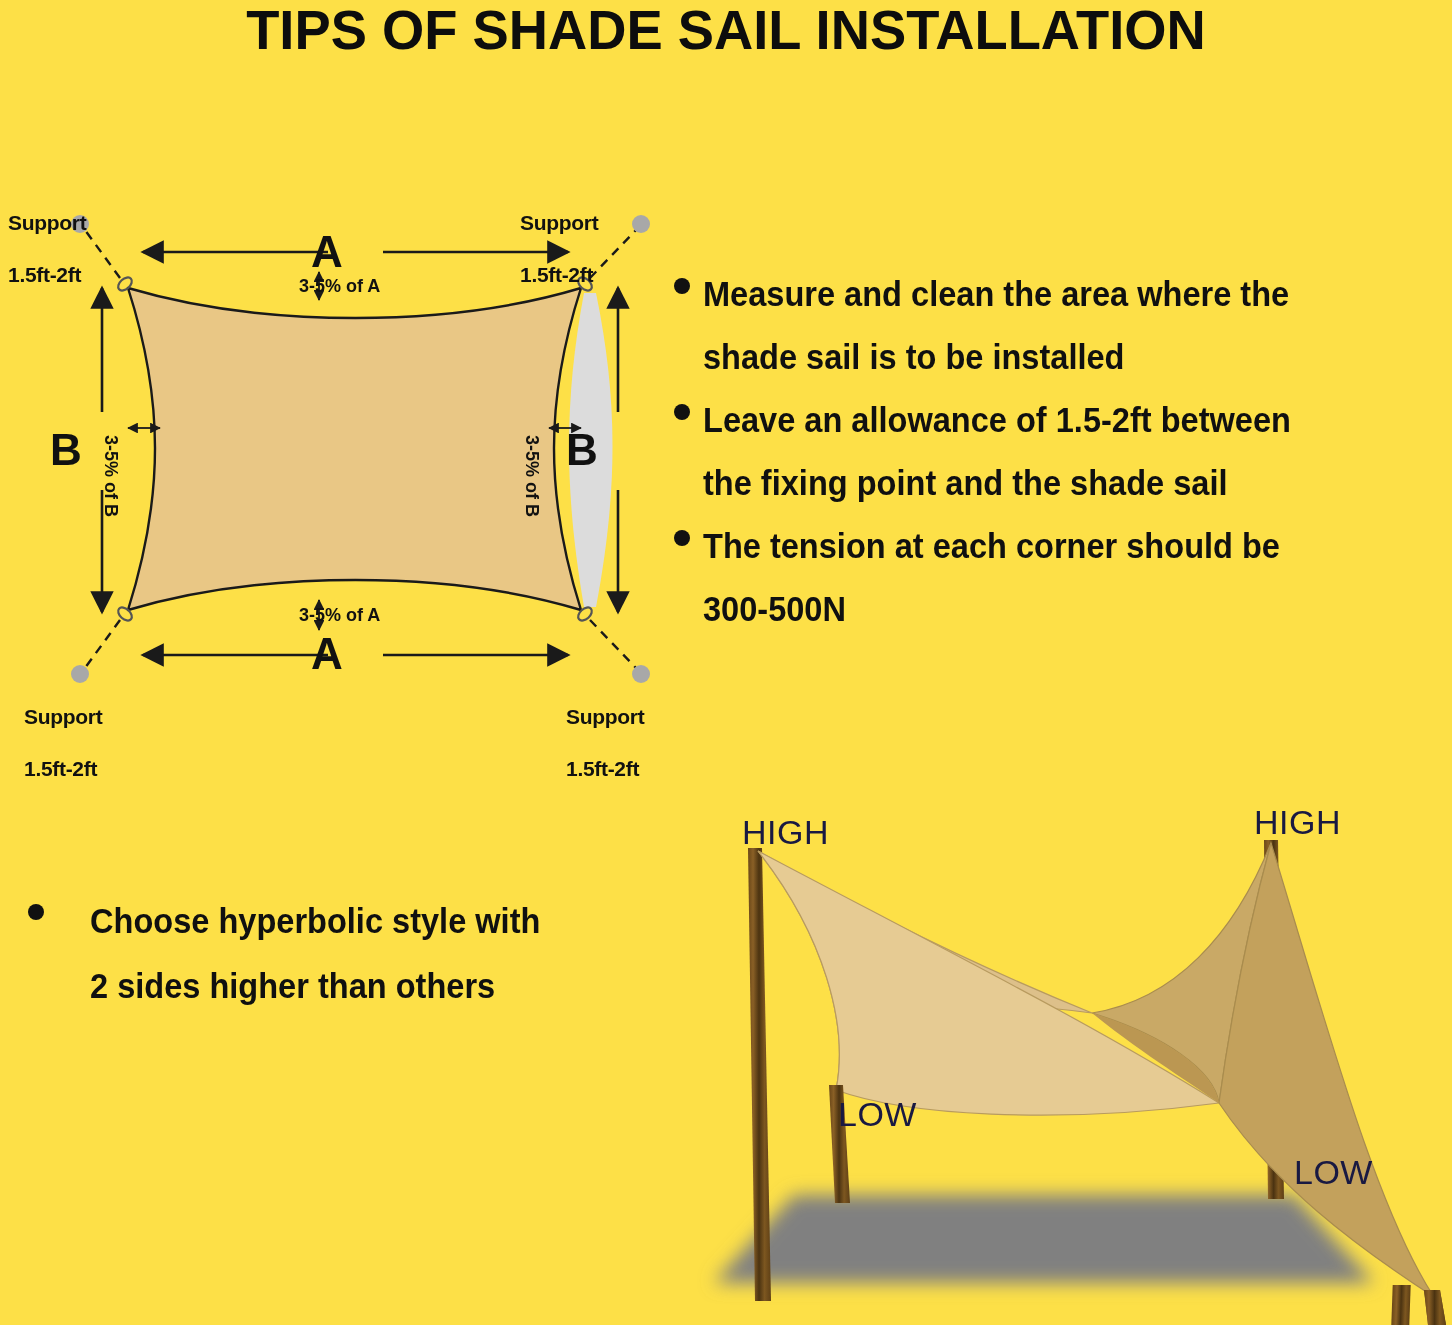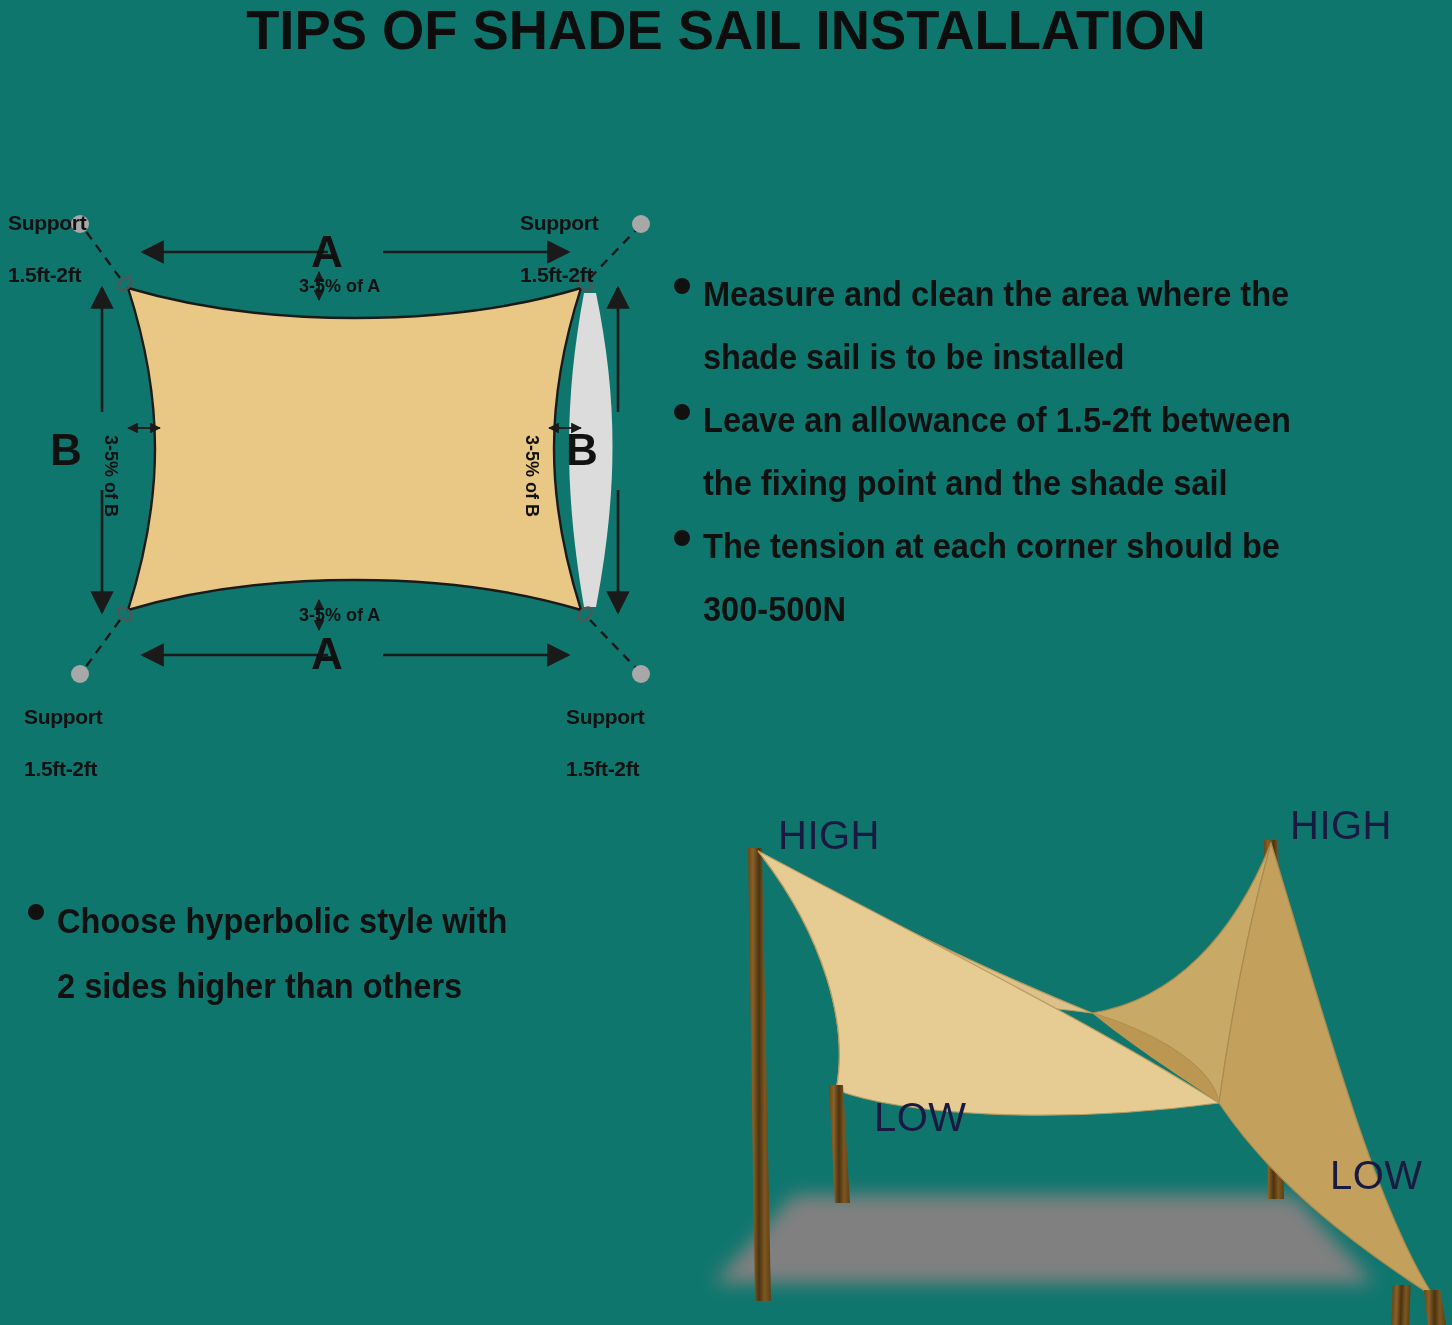--- a/index.html
+++ b/index.html
@@ -4,21 +4,21 @@
 <style>
   html, body {
     margin: 0;
     padding: 0;
     background: #ffffff;
   }
   #page {
     position: relative;
     width: 1452px;
     height: 1325px;
-    background: #0f766e;
+    background: #fde047;
     overflow: hidden;
     font-family: "Liberation Sans", sans-serif;
   }
 
   
   #title {
     position: absolute;
     left: 0;
     top: 2px;
     width: 1452px;
@@ -71,21 +71,21 @@
     width: 108%;
   }
   #tips-left .bullet-text {
     font-size: 35px;
     line-height: 65px;
     transform: scaleX(0.93);
     transform-origin: left top;
     width: 108%;
   }
   #tips-right .bullet-row { margin-bottom: 0px; }
-  #tips-left  .bullet-row { margin-bottom: 0px; }
+  #tips-left  .bullet-row { margin-bottom: 0px; gap: 33px; }
 
   
   .lbl {
     position: absolute;
     font-family: "Liberation Sans", sans-serif;
     color: #111111;
     white-space: pre-line;
   }
   .support-lbl {
     font-size: 21px;
@@ -106,25 +106,24 @@
   }
   .pct-rot {
     transform: rotate(90deg);
     transform-origin: left top;
   }
 
   
   .hl-lbl {
     position: absolute;
     font-family: "Liberation Sans", sans-serif;
-    font-size: 40px;
+    font-size: 34px;
     color: #191942;
     letter-spacing: 0.5px;
     white-space: nowrap;
-    margin-left: 36px;
   }
 
   svg { display: block; overflow: visible; }
 </style>
 </head>
 <body>
 
 <div id="page">
 
   <div id="title">TIPS OF SHADE SAIL INSTALLATION</div>

